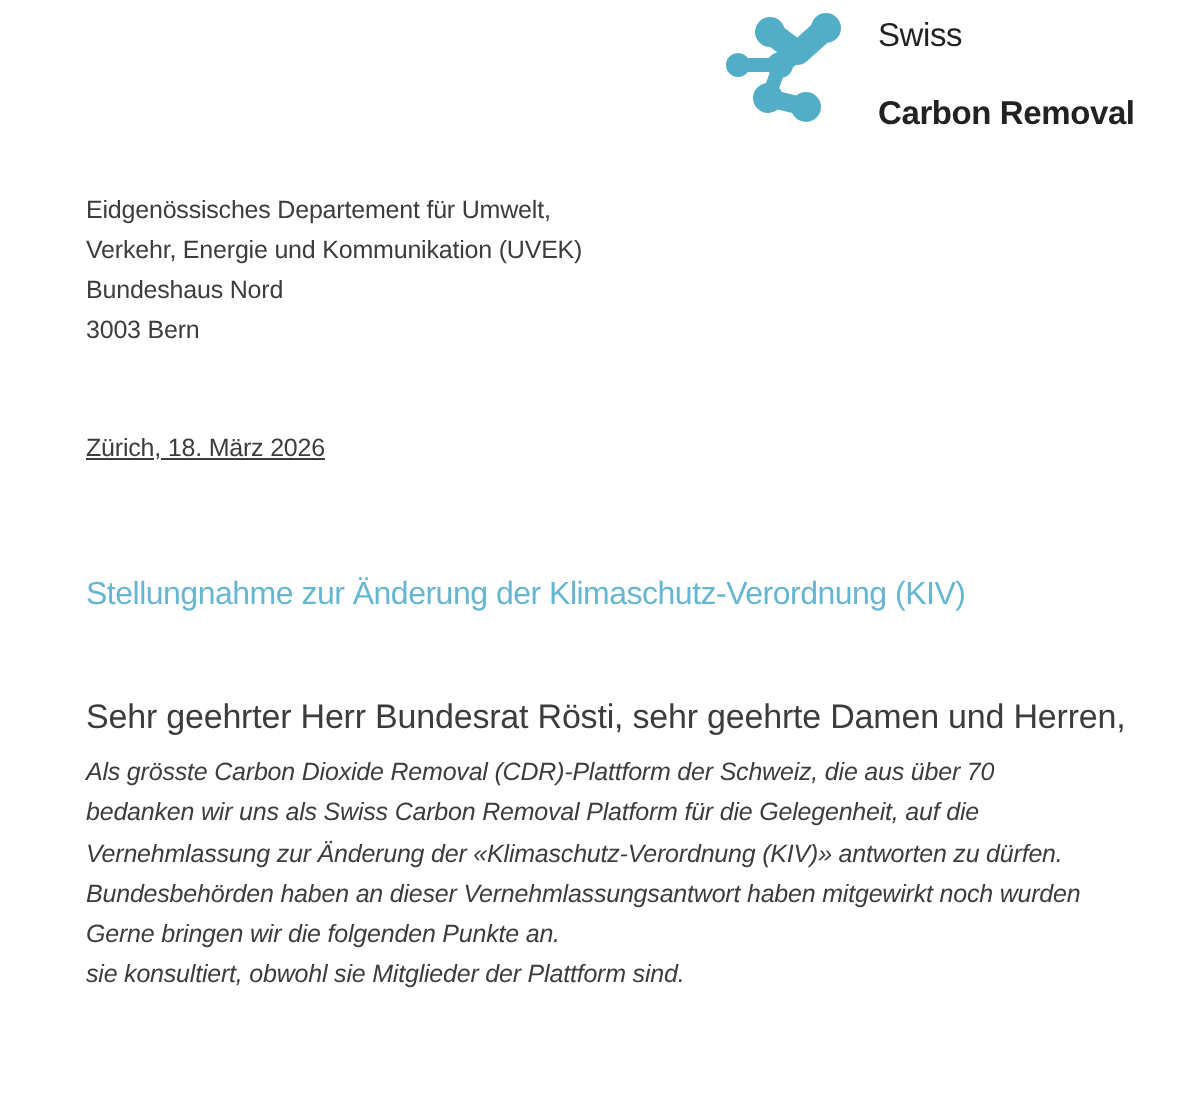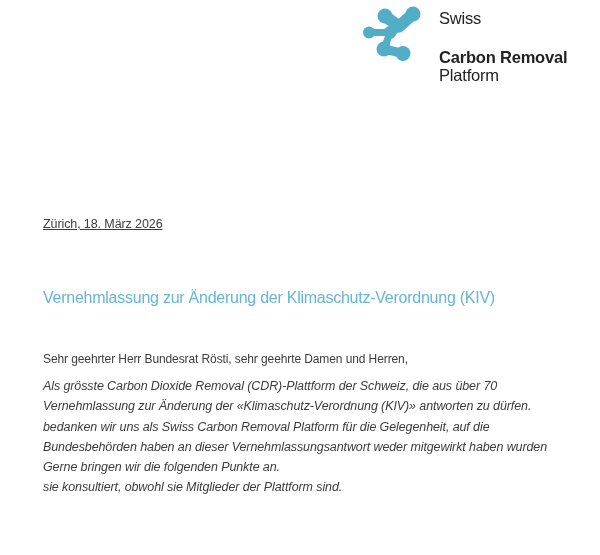--- a/index.html
+++ b/index.html
@@ -73,21 +73,21 @@
     font-size: 16px;
     font-weight: 400;
     letter-spacing: -0.25px;
     color: var(--title, #66b6d2);
     white-space: nowrap;
   }
   .salutation {
     position: absolute;
     left: 43px;
     top: 349px;
-    font-size: 12px;
+    font-size: 17px;
     line-height: 20px;
     letter-spacing: -0.1px;
   }
   .body-paragraph {
     position: absolute;
     left: 43px;
     top: 376px;
     width: 545px;
     font-size: 12.5px;
     line-height: 20.3px;
@@ -111,33 +111,38 @@
       <circle cx="23" cy="10" r="7.5"></circle>
       <circle cx="51" cy="8" r="7.5"></circle>
       <circle cx="28" cy="26.5" r="6.5"></circle>
       <circle cx="7" cy="26.5" r="6"></circle>
       <circle cx="22" cy="43" r="7.5"></circle>
       <circle cx="41" cy="47.5" r="7.5"></circle>
     </svg>
     <div class="logo-text">
       <div class="logo-line">Swiss</div>
       <div class="logo-line logo-line-bold">Carbon Removal</div>
-      <div class="logo-line">Platform</div>
     </div>
   </div>
 
+  <div class="recipient">
+    <div class="text-line">Eidgenössisches Departement für Umwelt,</div>
+    <div class="text-line">Verkehr, Energie und Kommunikation (UVEK)</div>
+    <div class="text-line">Bundeshaus Nord</div>
+    <div class="text-line">3003 Bern</div>
+  </div>
 
   <div class="dateline">Zürich, 18. März 2026</div>
 
-  <h1 class="letter-title">Vernehmlassung zur Änderung der Klimaschutz-Verordnung (KIV)</h1>
+  <h1 class="letter-title">Stellungnahme zur Änderung der Klimaschutz-Verordnung (KIV)</h1>
 
   <div class="salutation">Sehr geehrter Herr Bundesrat Rösti, sehr geehrte Damen und Herren,</div>
 
   <div class="body-paragraph">
     <div class="text-line">Als grösste Carbon Dioxide Removal (CDR)-Plattform der Schweiz, die aus über 70</div>
+    <div class="text-line">bedanken wir uns als Swiss Carbon Removal Platform für die Gelegenheit, auf die</div>
     <div class="text-line">Vernehmlassung zur Änderung der «Klimaschutz-Verordnung (KIV)» antworten zu dürfen.</div>
-    <div class="text-line">bedanken wir uns als Swiss Carbon Removal Platform für die Gelegenheit, auf die</div>
-    <div class="text-line">Bundesbehörden haben an dieser Vernehmlassungsantwort weder mitgewirkt haben wurden</div>
+    <div class="text-line">Bundesbehörden haben an dieser Vernehmlassungsantwort haben mitgewirkt noch wurden</div>
     <div class="text-line">Gerne bringen wir die folgenden Punkte an.</div>
     <div class="text-line">sie konsultiert, obwohl sie Mitglieder der Plattform sind.</div>
   </div>
 
 </div>
 
 </body></html>

